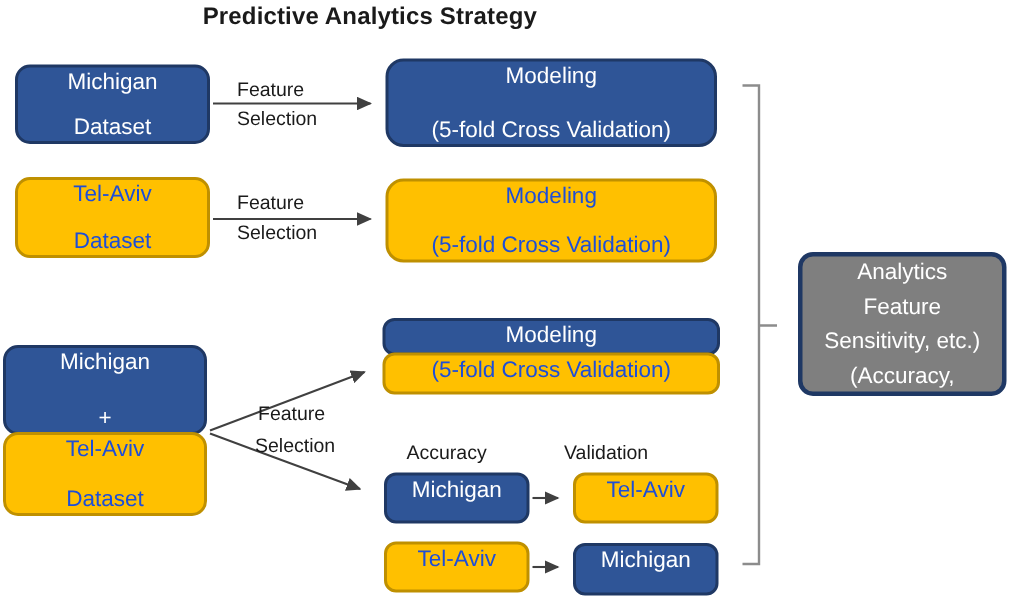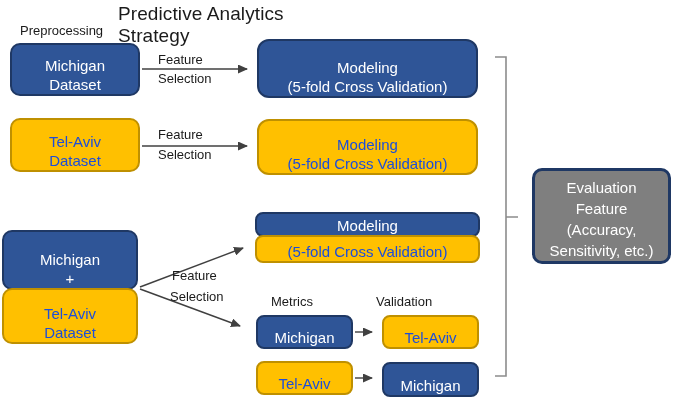--- a/index.html
+++ b/index.html
@@ -1,28 +1,28 @@
 <!DOCTYPE html>
 <html style="--blue: #2F5597; --blue_border: #1F3864; --yellow: #FFC000; --yellow_border: #BF9000; --gray: #7F7F7F; --gray_border: #1F3864; --arrow: #404040; --bracket: #8C8C8C; --text: #1A1A1A;"><head>
 <meta charset="utf-8">
 <style>
   html,body{margin:0;padding:0;background:#fff;}
   #stage{
     position:relative;width:675px;height:400px;background:#fff;overflow:hidden;
     font-family:"Liberation Sans",sans-serif;color:var(--text,#1a1a1a);
   }
   .title{
-    position:absolute;left:118px;top:3px;width:240px;text-align:left;
-    font-size:19px;font-weight:normal;letter-spacing:.1px;
+    position:absolute;left:118px;top:3px;width:240px;text-align:right;
+    font-size:16px;font-weight:bold;letter-spacing:.1px;
   }
   .lbl{position:absolute;font-size:13px;text-align:left;color:var(--text,#1a1a1a);white-space:nowrap;}
   .lbl.left{text-align:left;}
   .box{
     position:absolute;box-sizing:border-box;border-radius:10px;
-    display:flex;flex-direction:column;align-items:center;justify-content:flex-end;
+    display:flex;flex-direction:column;align-items:center;justify-content:space-between;
     text-align:center;font-size:15px;line-height:1.28;white-space:nowrap;
   }
   .blue{background:var(--blue);border:2px solid var(--blue_border);color:#fff;}
   .yellow{background:var(--yellow);border:2px solid var(--yellow_border);color:#1d4ed8;}
   .gray{background:var(--gray);border:3px solid var(--gray_border);color:#fff;line-height:1.4;}
   .r8{border-radius:8px;}
   svg.overlay{position:absolute;left:0;top:0;pointer-events:none;}
 </style>
 </head>
 <body>
@@ -38,21 +38,20 @@
     <line x1="142" y1="69" x2="247" y2="69" stroke="var(--arrow,#404040)" stroke-width="1.4" marker-end="url(#ah)"></line>
     <line x1="142" y1="146" x2="247" y2="146" stroke="var(--arrow,#404040)" stroke-width="1.4" marker-end="url(#ah)"></line>
     <line x1="140" y1="287" x2="243" y2="248" stroke="var(--arrow,#404040)" stroke-width="1.4" marker-end="url(#ah)"></line>
     <line x1="140" y1="289" x2="240" y2="326" stroke="var(--arrow,#404040)" stroke-width="1.4" marker-end="url(#ah)"></line>
     <line x1="355" y1="332" x2="372" y2="332" stroke="var(--arrow,#404040)" stroke-width="1.4" marker-end="url(#ah)"></line>
     <line x1="355" y1="378" x2="372" y2="378" stroke="var(--arrow,#404040)" stroke-width="1.4" marker-end="url(#ah)"></line>
     <path d="M495,57 L506,57 L506,376 L495,376 M506,217 L518,217" fill="none" stroke="var(--bracket,#8C8C8C)" stroke-width="1.6"></path>
   </svg>
 
   <div class="title">Predictive Analytics Strategy</div>
-  <div class="lbl left" style="left:20px;top:23px;width:110px;">Preprocessing</div>
 
   <div class="box blue" style="left:10px;top:43px;width:130px;height:53px;">
     <span>Michigan</span>
     <span>Dataset</span>
   </div>
   <div class="lbl" style="left:158px;top:52px;width:80px;">Feature</div>
   <div class="lbl" style="left:158px;top:71px;width:80px;">Selection</div>
   <div class="box blue" style="left:257px;top:39px;width:221px;height:59px;border-radius:12px;">
     <span>Modeling</span>
     <span>(5-fold Cross Validation)</span>
@@ -80,37 +79,37 @@
   <div class="lbl" style="left:172px;top:268px;width:82px;">Feature</div>
   <div class="lbl" style="left:170px;top:289px;width:86px;">Selection</div>
 
   <div class="box blue r8" style="left:255px;top:212px;width:225px;height:25px;">
     <span>Modeling</span>
   </div>
   <div class="box yellow r8" style="left:255px;top:235px;width:225px;height:28px;">
     <span>(5-fold Cross Validation)</span>
   </div>
 
-  <div class="lbl" style="left:271px;top:294px;width:72px;">Metrics</div>
+  <div class="lbl" style="left:271px;top:294px;width:72px;">Accuracy</div>
   <div class="lbl" style="left:376px;top:294px;width:78px;">Validation</div>
 
   <div class="box blue r8" style="left:256px;top:315px;width:97px;height:34px;">
     <span>Michigan</span>
   </div>
   <div class="box yellow r8" style="left:382px;top:315px;width:97px;height:34px;">
     <span>Tel-Aviv</span>
   </div>
 
   <div class="box yellow r8" style="left:256px;top:361px;width:97px;height:34px;">
     <span>Tel-Aviv</span>
   </div>
   <div class="box blue r8" style="left:382px;top:362px;width:97px;height:35px;">
     <span>Michigan</span>
   </div>
 
   <div class="box gray" style="left:532px;top:168px;width:139px;height:96px;">
-    <span>Evaluation</span>
+    <span>Analytics</span>
     <span>Feature</span>
+    <span>Sensitivity, etc.)</span>
     <span>(Accuracy,</span>
-    <span>Sensitivity, etc.)</span>
   </div>
 
 </div>
 
 </body></html>

